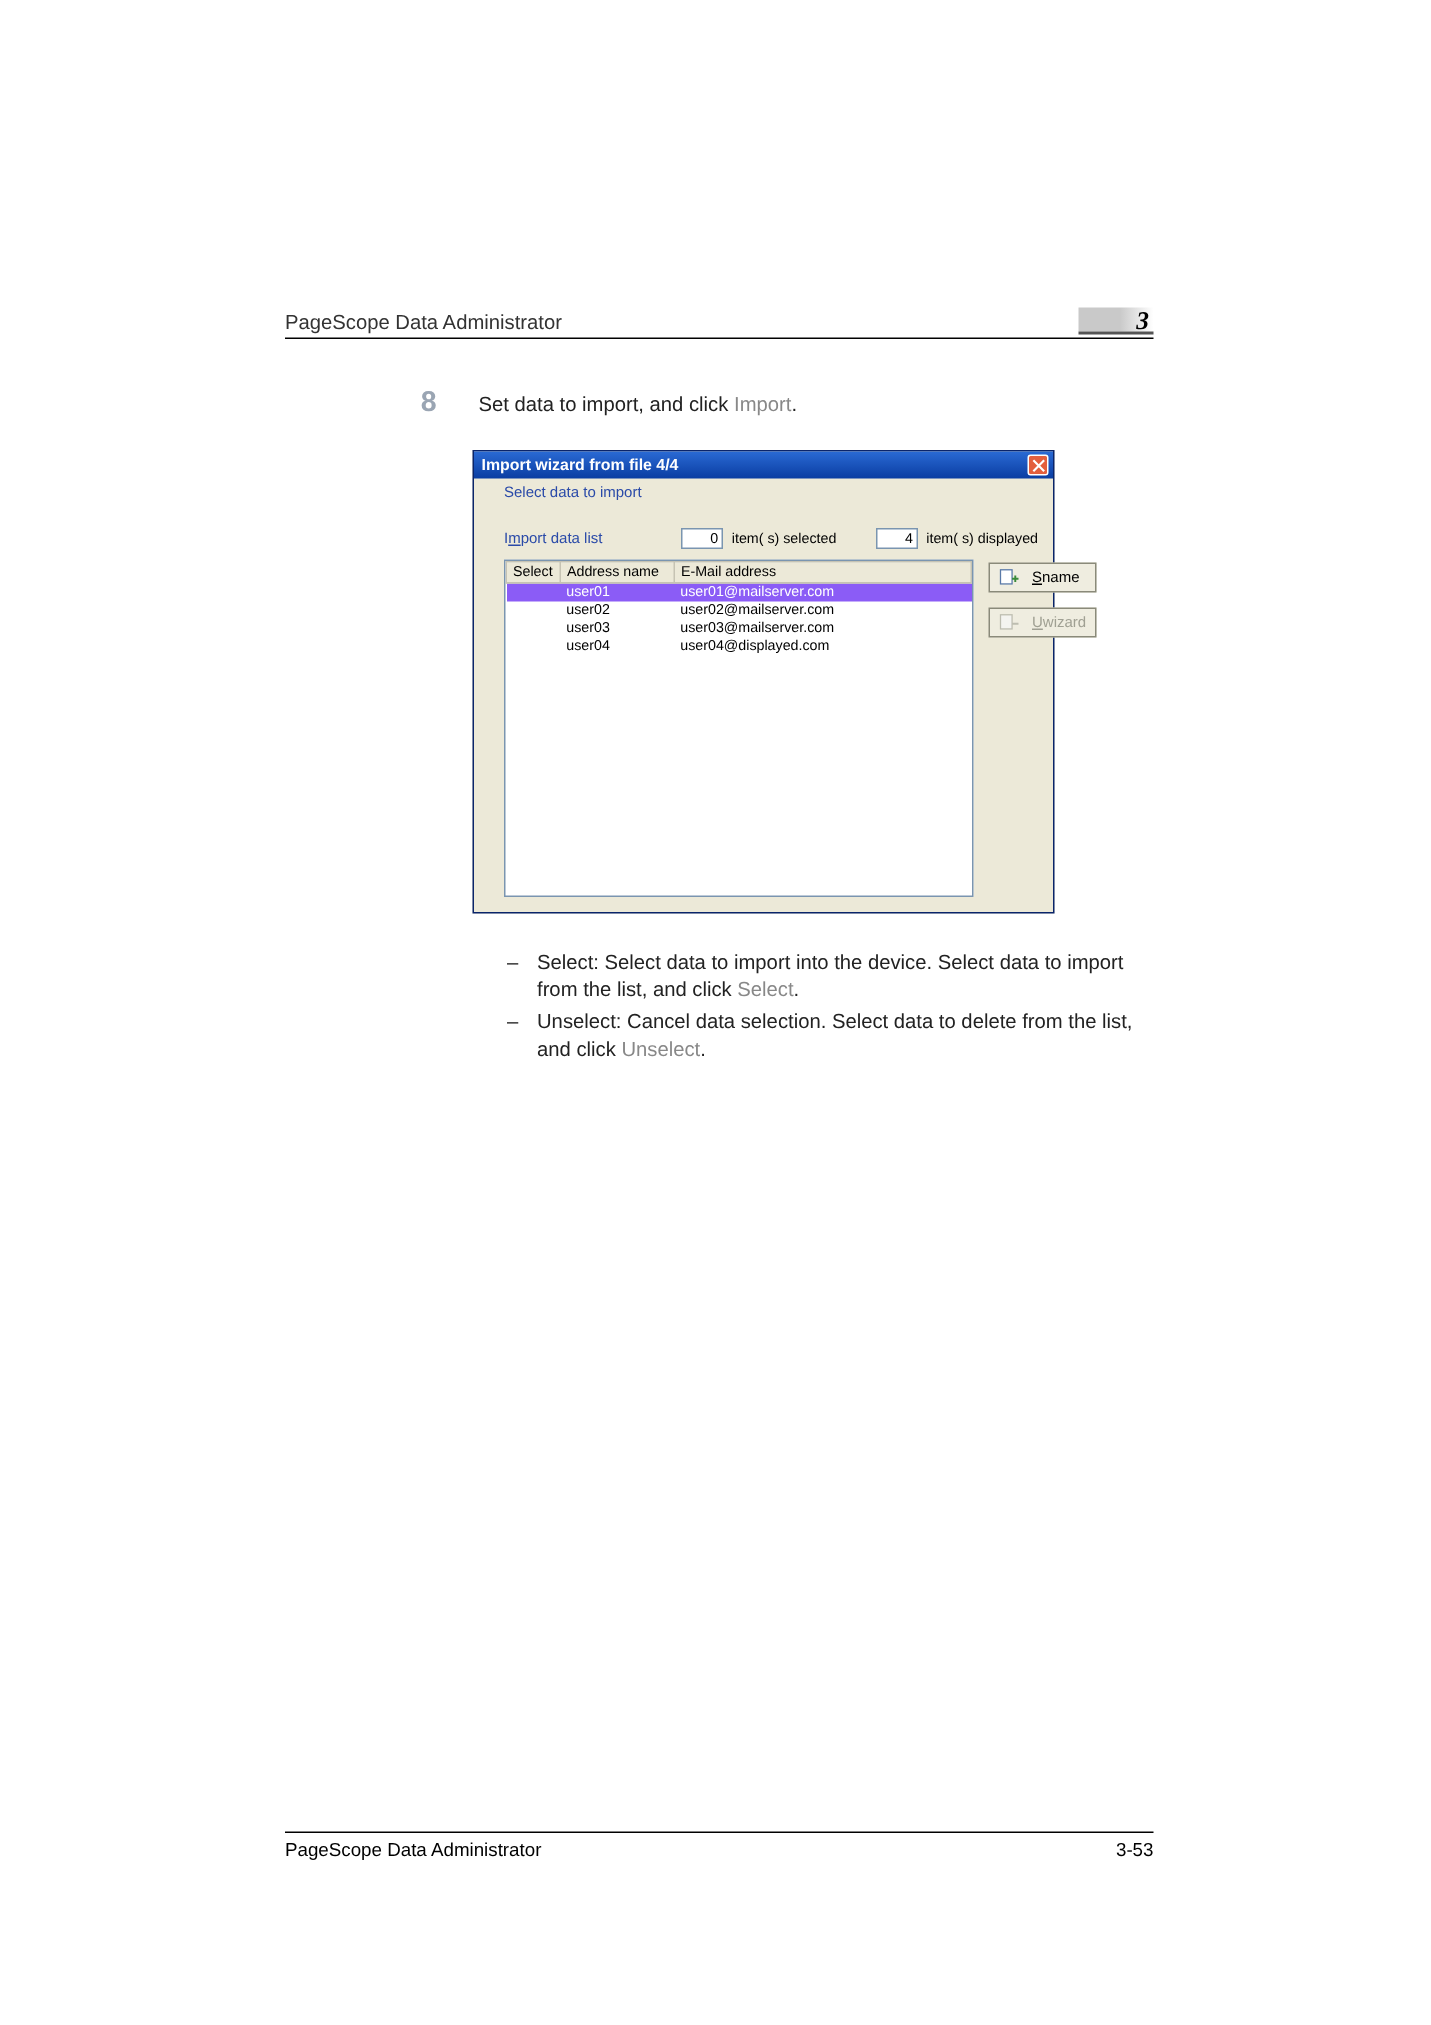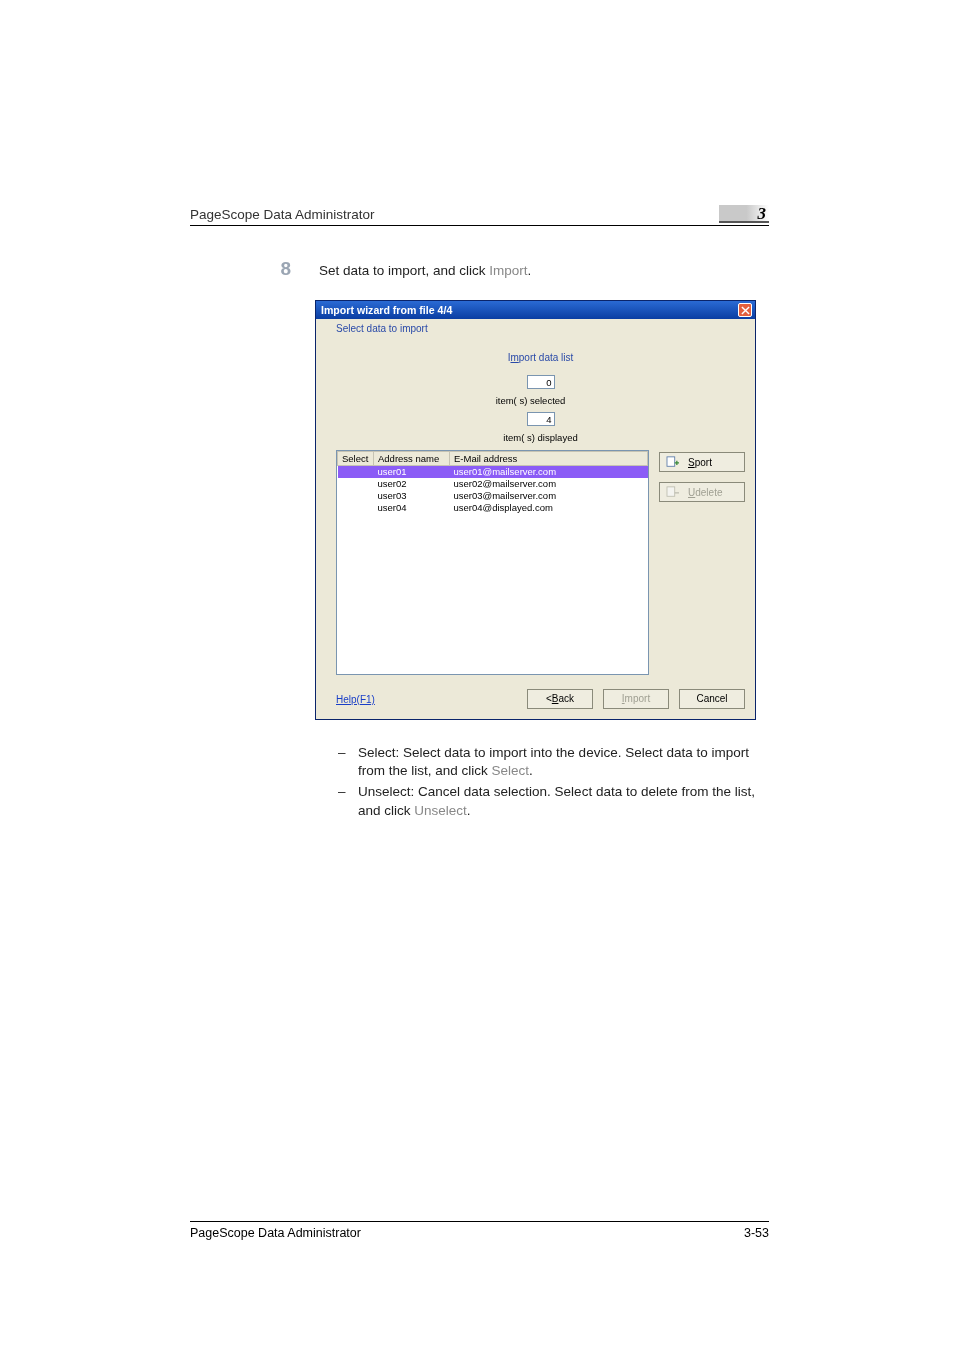--- a/index.html
+++ b/index.html
@@ -58,21 +58,21 @@
   }
   .step-text {
     font-size: 13.5px;
     color: #222;
   }
   .step-text .btn-ref { color: #888; }
 
   
   .dialog {
     margin-left: 125px;
-    width: 441px;
+    width: 388px;
     border: 1px solid #0a246a;
     background: #ece9d8;
     font-family: Tahoma, sans-serif;
     font-size: 10px;
     color: #000;
   }
   .titlebar {
     background: linear-gradient(to bottom, #2a6ad4, #0a3da2);
     color: #fff;
     display: flex;
@@ -91,21 +91,20 @@
     display: flex; align-items: center; justify-content: center;
   }
   .close-btn svg { width: 9px; height: 9px; }
   .dlg-body { padding: 4px 10px 10px 20px; }
   .subtitle { color: #2a4aa8; font-size: 10px; margin-bottom: 18px; }
   .counts-row {
     display: flex;
     align-items: center;
     gap: 6px;
     margin-bottom: 7px;
-    flex-direction: column;
   }
   .counts-row .import-label {
     flex: 0 0 auto;
     color: #2a4aa8;
   }
   .counts-row .import-label .ul { text-decoration: underline; }
   .counts-spacer { flex: 1; }
   .count-box {
     border: 1px solid #7a95b0;
     background: #fff;
@@ -284,39 +283,32 @@
             </tbody>
           </table>
         </div>
 
         <div class="side-btns">
           <div class="xp-btn">
             <svg class="doc-icon" viewBox="0 0 16 14">
               <rect x="1" y="1" width="9" height="11" fill="#fff" stroke="#5a7aa8"></rect>
               <path d="M10 8 L15 8 M12.5 5.5 L12.5 10.5" stroke="#3a8a3a" stroke-width="1.5"></path>
             </svg>
-            <span class="btn-lbl"><span class="ul">S</span><span>port</span></span>
+            <span class="btn-lbl"><span class="ul">S</span><span>name</span></span>
           </div>
           <div class="xp-btn disabled">
             <svg class="doc-icon" viewBox="0 0 16 14">
               <rect x="1" y="1" width="9" height="11" fill="#f4f4f0" stroke="#bdbdb0"></rect>
               <path d="M10 8 L15 8" stroke="#bdbdb0" stroke-width="1.5"></path>
             </svg>
-            <span class="btn-lbl"><span class="ul">U</span><span>delete</span></span>
+            <span class="btn-lbl"><span class="ul">U</span><span>wizard</span></span>
           </div>
         </div>
       </div>
 
-      <div class="dlg-footer">
-        <span class="help-link">Help(F1)</span>
-        <span class="spacer"></span>
-        <div class="ft-btn"><span>&lt;</span><span class="ul">B</span><span>ack</span></div>
-        <div class="ft-btn disabled"><span class="ul">I</span><span>mport</span></div>
-        <div class="ft-btn">Cancel</div>
-      </div>
     </div>
   </div>
 
   <div class="bullets">
     <div class="bi">
       <div class="dash">–</div>
       <div class="txt"><span>Select: Select data to import into the device. Select data to import from the list, and click </span><span class="btn-ref">Select</span><span>.</span></div>
     </div>
     <div class="bi">
       <div class="dash">–</div>

